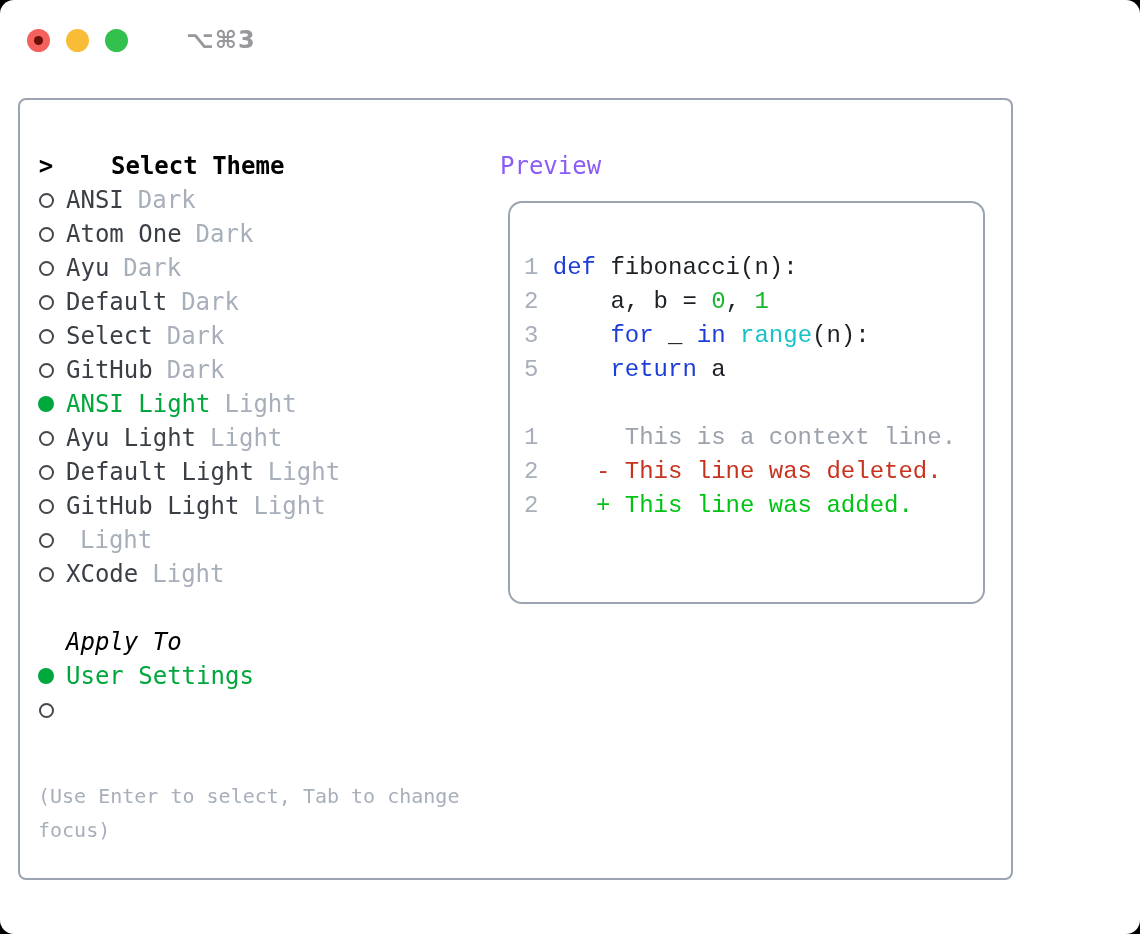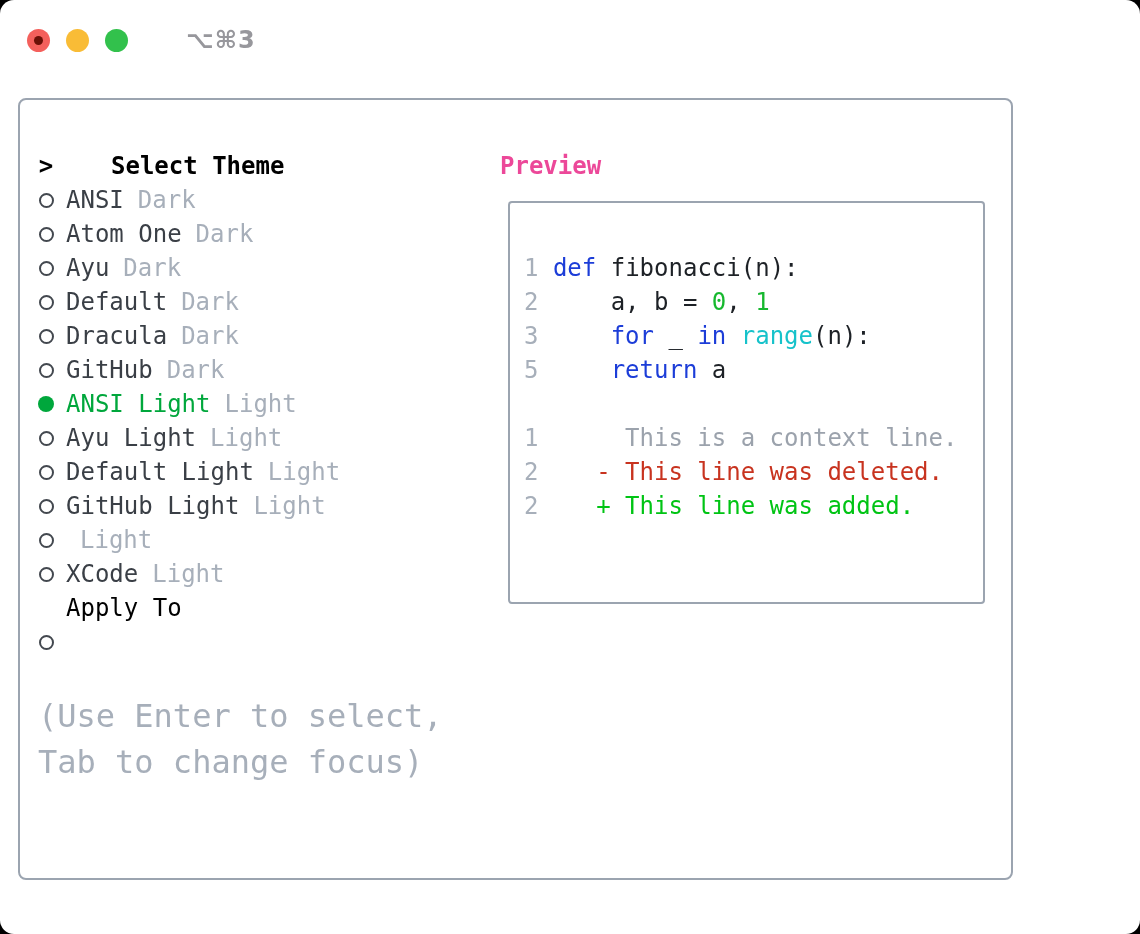--- a/index.html
+++ b/index.html
@@ -24,27 +24,27 @@
   .row{height:34px;display:flex;align-items:center;font-size:24px;color:var(--text_dark);}
   .marker{width:16px;margin-right:12px;flex:none;display:flex;align-items:center;justify-content:center;}
   .prompt{font-weight:bold;color:#000;}
   .header-label{font-weight:bold;color:#000;margin-left:45px;}
   .apply-label{color:#000;}
   .dot{width:11px;height:11px;border:2px solid #43484f;border-radius:50%;box-sizing:content-box;}
   .dot.sel{width:16px;height:16px;border:none;background:var(--selected_green);}
   .t-name{white-space:pre;text-align:right;}
   .theme-item.selected .t-name, .apply-option.selected .o-label{color:var(--selected_green);}
   .t-variant{color:var(--muted_gray);margin-left:14px;white-space:pre;}
-  .apply-header{}
-  .help{margin-top:34px;font-size:32px;line-height:46px;color:var(--muted_gray);width:455px;}
+  .apply-header{margin-top:34px;font-style:italic;}
+  .help{margin-top:52px;font-size:20px;line-height:34px;color:var(--muted_gray);width:455px;}
 
   
-  .preview-label{font-weight:bold;color:#ec4899;}
+  .preview-label{font-weight:normal;color:#8b5cf6;}
   .preview-box{margin-left:8px;margin-top:18px;width:477px;height:403px;box-sizing:border-box;
-               border:2px solid var(--border_gray);border-radius:4px;padding:48px 0 0 14px;overflow:hidden;background:#fff;}
+               border:2px solid var(--border_gray);border-radius:14px;padding:48px 0 0 14px;overflow:hidden;background:#fff;font-family:Liberation Mono, monospace;}
   .code-line{height:34px;line-height:34px;font-size:24px;white-space:pre;}
   .ln{display:inline-block;width:1ch;margin-right:1ch;color:var(--muted_gray);}
   .tok-fg{color:var(--code_black);}
   .tok-kw{color:var(--keyword_blue);}
   .tok-builtin{color:var(--builtin_cyan);}
   .tok-num{color:var(--number_green);}
   .tok-ctx{color:var(--context_gray);}
   .tok-del{color:var(--diff_deleted);}
   .tok-add{color:var(--diff_added);text-align:center;}
 </style>
@@ -96,21 +96,21 @@
             <span class="marker">
               <span class="dot"></span>
             </span>
             <span class="t-name">Default</span>
             <span class="t-variant">Dark</span>
           </div>
           <div class="row theme-item">
             <span class="marker">
               <span class="dot"></span>
             </span>
-            <span class="t-name">Dracula</span>
+            <span class="t-name">Select</span>
             <span class="t-variant">Dark</span>
           </div>
           <div class="row theme-item">
             <span class="marker">
               <span class="dot"></span>
             </span>
             <span class="t-name">GitHub</span>
             <span class="t-variant">Dark</span>
           </div>
           <div class="row theme-item selected">
@@ -155,20 +155,26 @@
             <span class="t-variant">Light</span>
           </div>
         </div>
 
       <div class="row apply-header">
         <span class="marker"></span>
         <span class="apply-label">Apply To</span>
       </div>
 
       <div id="apply-options">
+          <div class="row apply-option selected">
+            <span class="marker">
+              <span class="dot sel"></span>
+            </span>
+            <span class="o-label">User Settings</span>
+          </div>
           <div class="row apply-option">
             <span class="marker">
               <span class="dot"></span>
             </span>
           </div>
         </div>
 
       <div class="help">(Use Enter to select, Tab to change focus)</div>
     </div>
 

